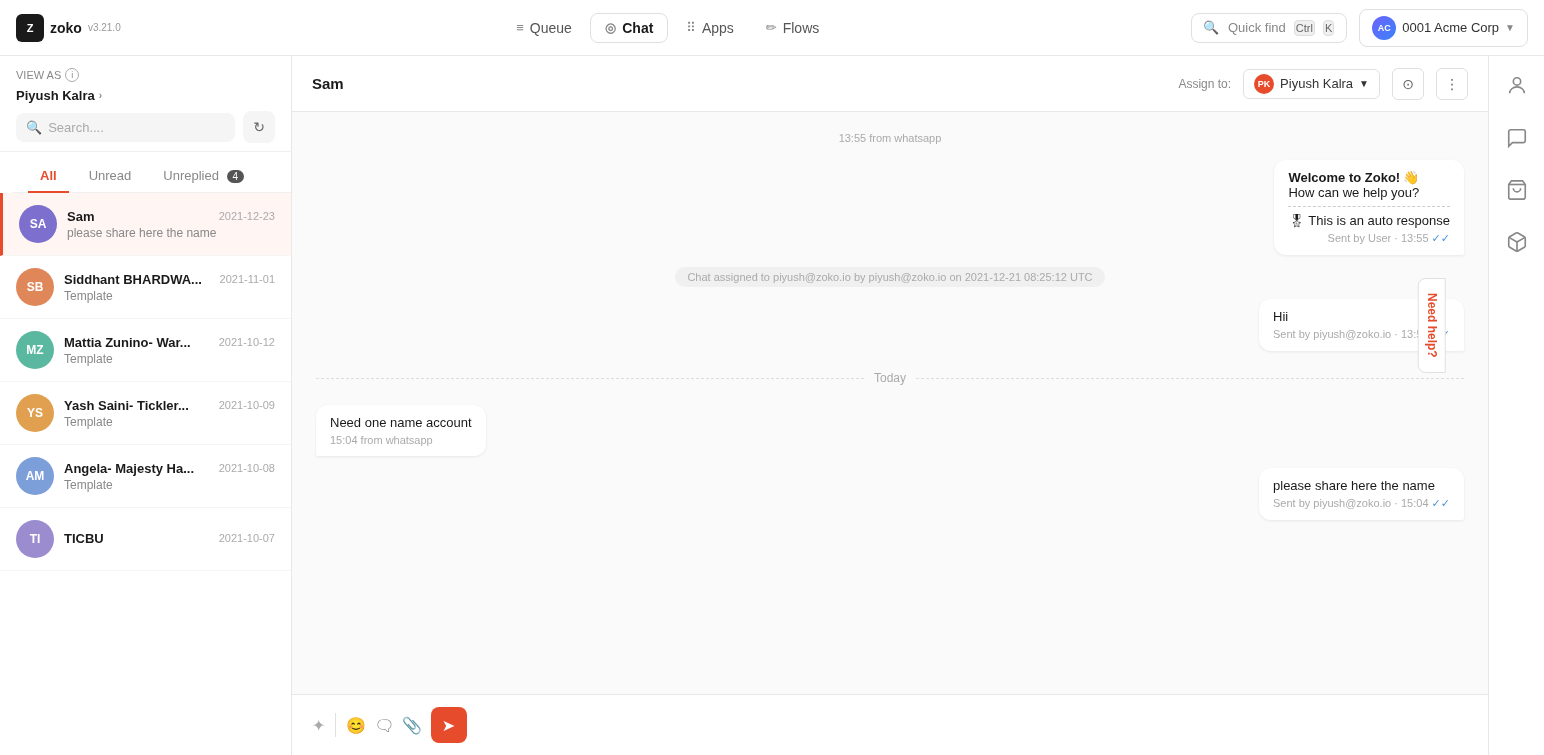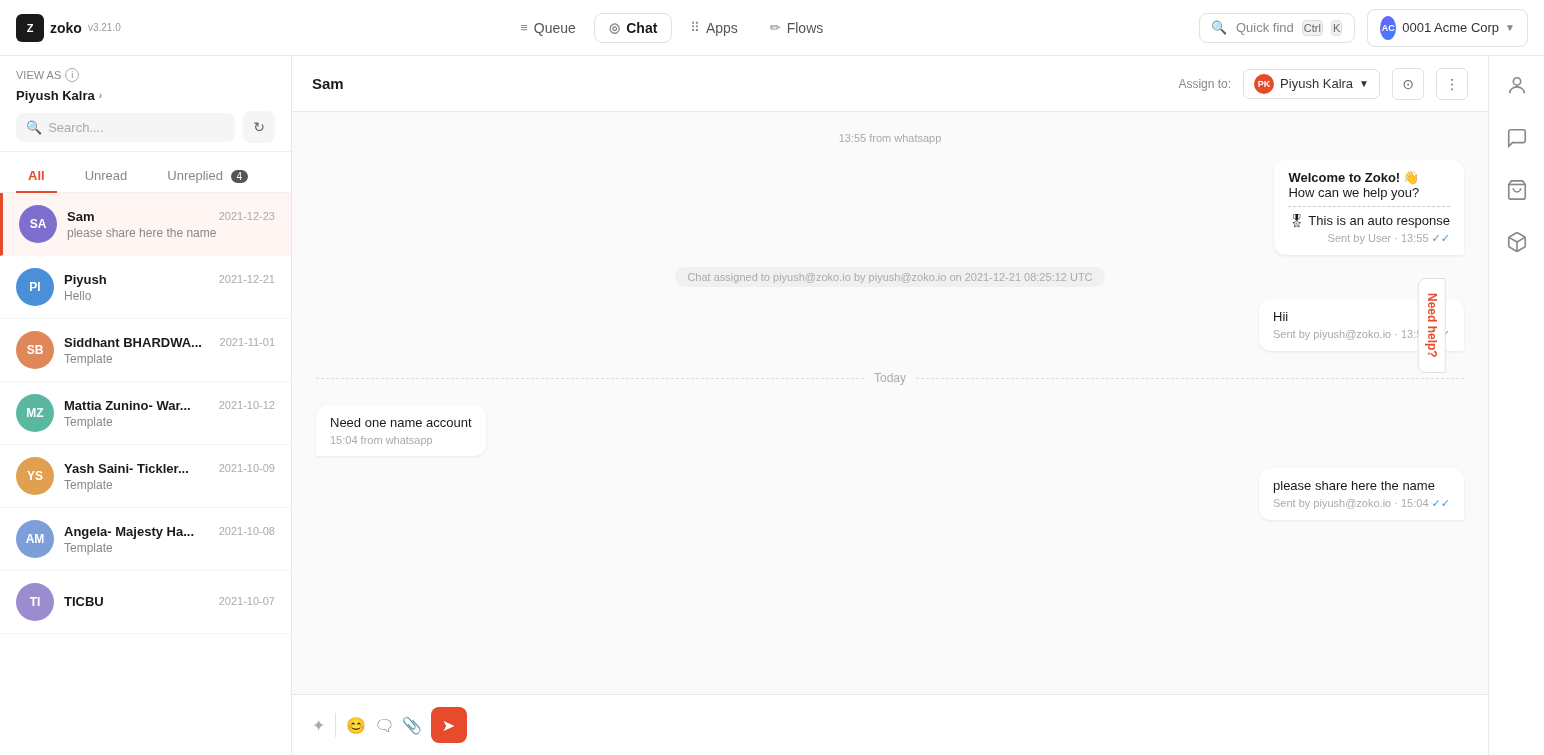--- a/index.html
+++ b/index.html
@@ -70,21 +70,21 @@
       display: flex; align-items: center; gap: 6px;
       padding: 6px 12px;
       border-radius: 8px;
       border: 1px solid #e0e0e0;
       cursor: pointer;
       font-size: 13px;
       color: #333;
       margin-left: 8px;
     }
     .account-avatar {
-      width: 16px; height: 24px;
+      width: 24px; height: 24px;
       border-radius: 50%;
       background: linear-gradient(135deg, #6c63ff, #3b82f6);
       display: flex; align-items: center; justify-content: center;
       font-size: 9px; color: #fff; font-weight: bold;
     }
 
     
     .main-layout {
       display: flex;
       flex: 1;
@@ -128,22 +128,23 @@
     .refresh-btn {
       width: 32px; height: 32px;
       border-radius: 8px;
       background: #f5f5f5;
       display: flex; align-items: center; justify-content: center;
       cursor: pointer; font-size: 14px; color: #666;
     }
     .filter-tabs {
       display: flex; align-items: center;
       padding: 8px 16px 0;
-      gap: 16px;
+      gap: 8px;
       border-bottom: 1px solid #f0f0f0;
+      margin-left: 12px;
     }
     .filter-tab {
       padding: 8px 12px;
       font-size: 13px;
       color: #888;
       cursor: pointer;
       border-bottom: 2px solid transparent;
       margin-bottom: -1px;
     }
     .filter-tab.active { color: #e64b2b; border-bottom: 2px solid #e64b2b; font-weight: 600; }
@@ -417,30 +418,20 @@
       <div class="chat-avatar avatar-sa">SA</div>
       <div class="chat-info">
         <div class="chat-name-row">
           <span class="chat-name">Sam</span>
           <span class="chat-date">2021-12-23</span>
         </div>
         <div class="chat-preview">please share here the name</div>
       </div>
     </div>
         <div class="chat-item">
-      <div class="chat-avatar avatar-pi">PI</div>
-      <div class="chat-info">
-        <div class="chat-name-row">
-          <span class="chat-name">Piyush</span>
-          <span class="chat-date">2021-12-21</span>
-        </div>
-        <div class="chat-preview">Hello</div>
-      </div>
-    </div>
-        <div class="chat-item">
       <div class="chat-avatar avatar-sb">SB</div>
       <div class="chat-info">
         <div class="chat-name-row">
           <span class="chat-name">Siddhant BHARDWA...</span>
           <span class="chat-date">2021-11-01</span>
         </div>
         <div class="chat-preview">Template</div>
       </div>
     </div>
         <div class="chat-item">

